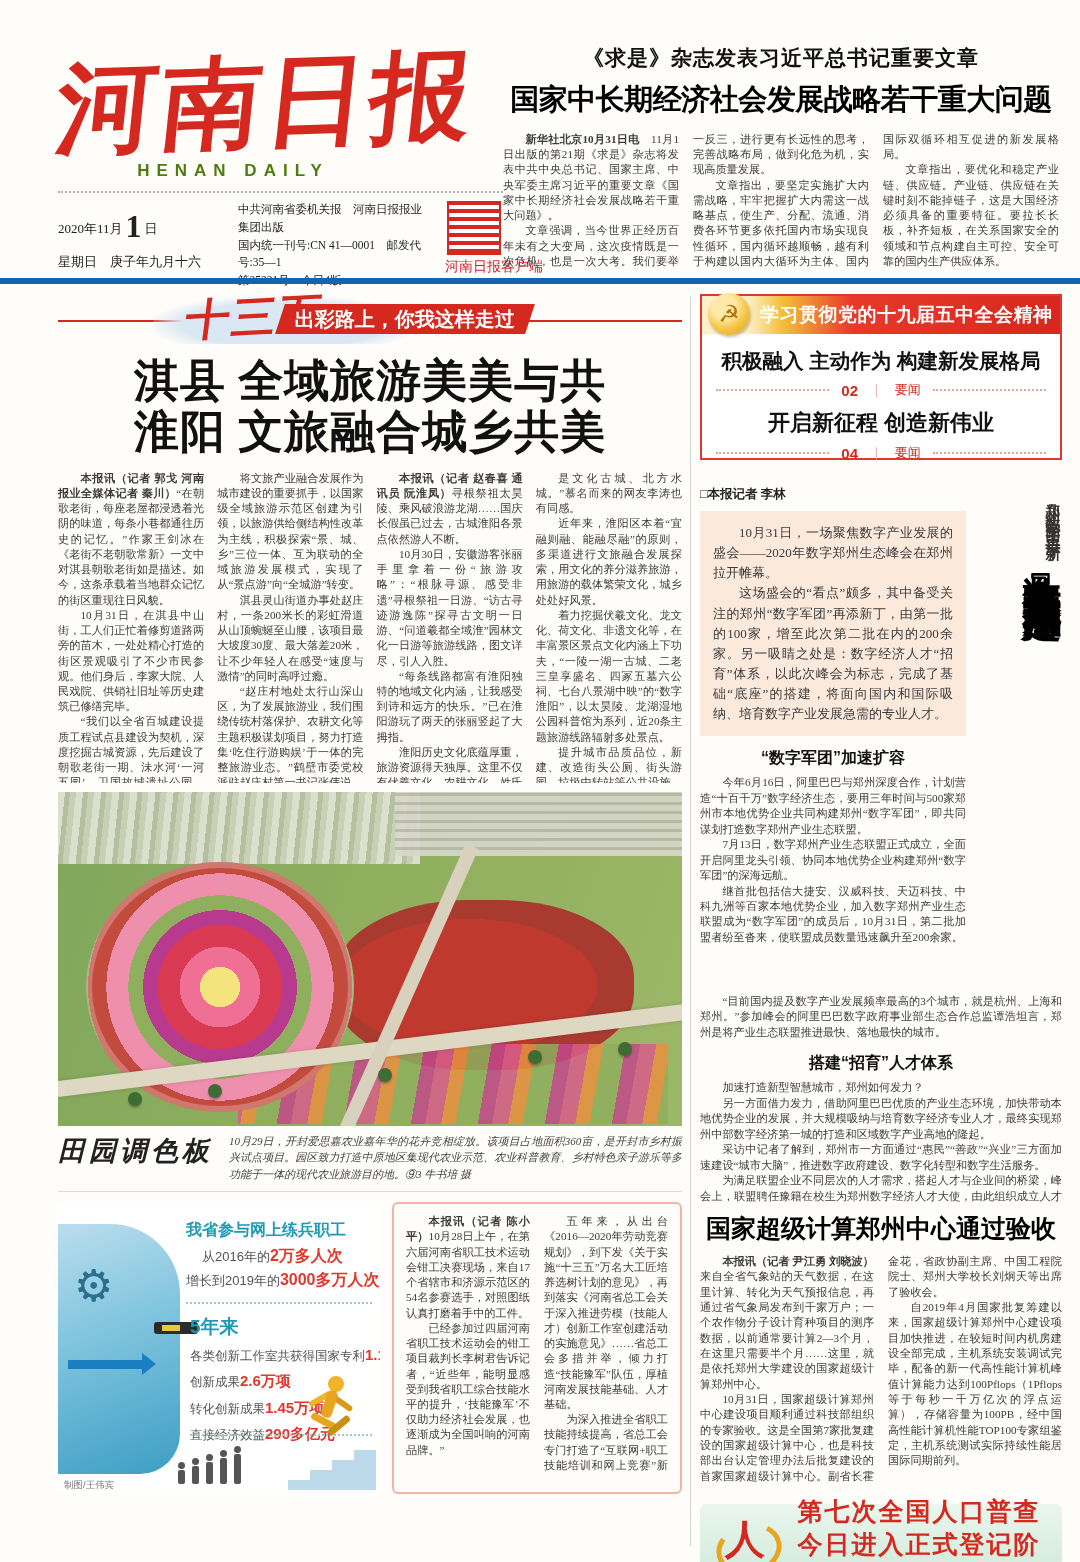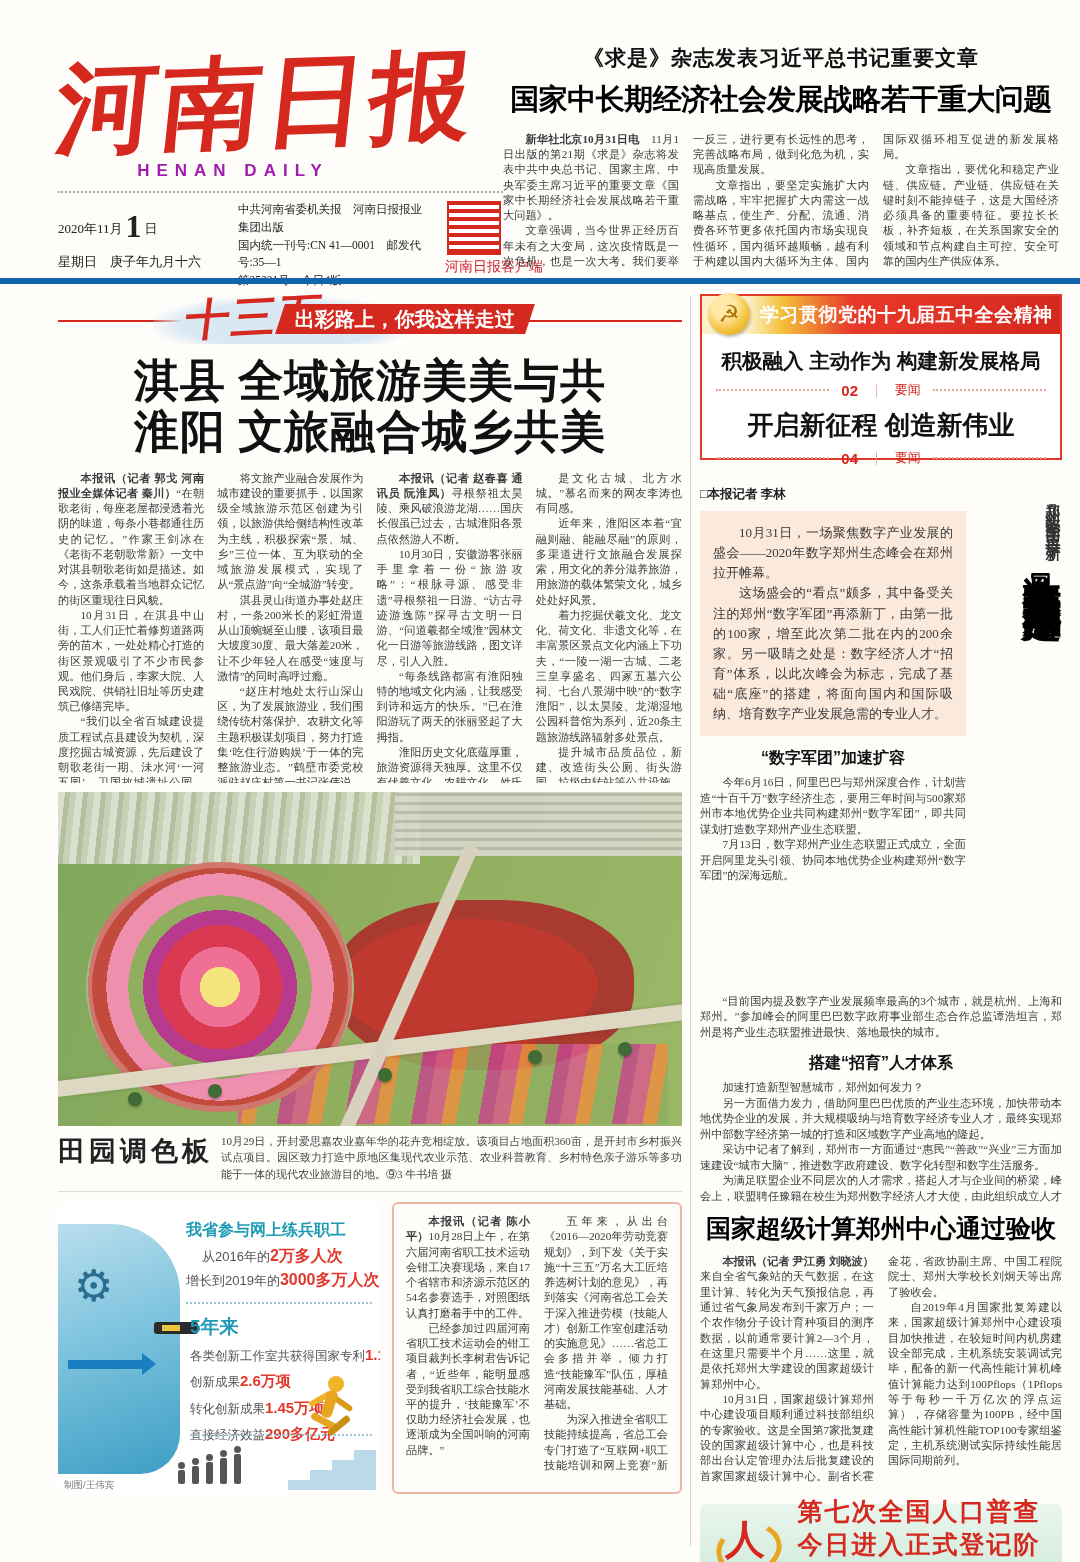--- a/index.html
+++ b/index.html
@@ -3,21 +3,21 @@
 <meta charset="utf-8">
 <style>
   html,body{margin:0;padding:0;background:#e8e8e4;}
   .page{position:relative;width:1080px;height:1562px;margin:0 auto;background:#fffdfa;
         font-family:"Liberation Serif","DejaVu Serif",serif;color:#3b3b3b;overflow:hidden;}
   
   .masthead-left{position:absolute;left:58px;top:50px;width:445px;height:222px;}
   .paper-title{font-size:100px;line-height:1.05;font-weight:bold;color:#d5281e;
                transform:skewX(-8deg) rotate(-2deg);letter-spacing:4px;white-space:nowrap;
                font-family:"Liberation Serif",serif;}
-  .paper-sub{font-family:"Liberation Sans",sans-serif;color:#a21caf;font-weight:bold;
+  .paper-sub{font-family:"Liberation Sans",sans-serif;color:#4d7c0f;font-weight:bold;
              font-size:17px;letter-spacing:7px;text-align:center;width:330px;margin:6px 0 10px 10px;}
   .mast-row{display:flex;align-items:flex-start;border-top:2px dotted #b0b0b0;padding-top:8px;gap:12px;}
   .mast-date{width:168px;font-size:13px;color:#222;line-height:1.6;white-space:nowrap;}
   .mast-date .big-day{font-size:32px;font-weight:bold;vertical-align:-4px;padding:0 3px;}
   .mast-pub{flex:1;font-size:11.5px;color:#222;line-height:1.55;}
   .qr-wrap{width:58px;text-align:center;}
   .qr{width:50px;height:50px;margin:0 auto;border:2px solid #d5281e;
       background:
         repeating-linear-gradient(0deg,#d5281e 0 4px,#fff 4px 8px),
         repeating-linear-gradient(90deg,#d5281e 0 4px,rgba(255,255,255,.75) 4px 8px);}
@@ -64,22 +64,22 @@
        #8fae5e 42% 50%,#ef8fae 50% 62%,#c24b3e 62% 72%,#7fa75c 72% 100%);
      box-shadow:0 0 0 6px rgba(255,255,255,.25) inset;}
   .ph-red-field{position:absolute;left:276px;top:108px;width:300px;height:170px;border-radius:45%;
      background:radial-gradient(ellipse at 45% 50%,#c0392f 0 55%,#a93a30 55% 75%,rgba(169,58,48,0) 78%);}
   .ph-strips{position:absolute;left:180px;top:252px;width:430px;height:80px;opacity:.85;
      background:repeating-linear-gradient(100deg,#d95d8a 0 16px,#e9903f 16px 30px,#8fae5e 30px 52px,#c2488a 52px 66px);}
   .ph-road1{position:absolute;left:-30px;top:246px;width:760px;height:16px;background:#ded7c2;
             transform:rotate(-7deg);box-shadow:0 0 4px rgba(0,0,0,.15);}
   .ph-road2{position:absolute;left:340px;top:40px;width:14px;height:330px;background:#d8d1bd;transform:rotate(24deg);}
   .ph-tree{position:absolute;width:14px;height:14px;border-radius:50%;background:#3f6b35;box-shadow:0 2px 2px rgba(0,0,0,.25);}
-  .photo-caption{margin-top:7px;display:flex;gap:8px;align-items:flex-start;
-                 padding-bottom:9px;border-bottom:1px solid #ddd;}
+  .photo-caption{margin-top:7px;display:flex;gap:16px;align-items:flex-start;
+                 padding-bottom:9px;border-bottom:1px solid #ddd;font-style:italic;}
   .cap-title{font-family:"Liberation Sans",sans-serif;font-size:27px;font-weight:bold;color:#222;
              letter-spacing:4px;white-space:nowrap;}
   .cap-text{flex:1;font-size:11px;line-height:1.5;color:#444;text-align:justify;}
   
   .skills-headline{margin-top:11px;text-align:center;font-size:41px;font-weight:bold;color:#111;
                    letter-spacing:1px;font-family:"Liberation Serif",serif;}
   .skills-row{margin-top:10px;display:flex;gap:12px;height:292px;}
   .infographic{position:relative;width:322px;overflow:hidden;background:#fff;}
   .robot{position:absolute;left:-28px;top:22px;width:150px;height:250px;border-radius:0 70px 40px 0;
          background:linear-gradient(160deg,#bfe0ef 0%,#7fc4de 45%,#3d9ec4 100%);}
@@ -127,21 +127,21 @@
   .emblem{position:absolute;left:6px;top:-3px;width:42px;height:42px;border-radius:50%;
           background:radial-gradient(circle at 38% 32%,#ffe9a8 0 30%,#f4c443 60%,#d99b1a 100%);
           display:flex;align-items:center;justify-content:center;
           box-shadow:1px 2px 3px rgba(0,0,0,.25);}
   .emblem span{font-family:"DejaVu Sans",sans-serif;font-size:24px;color:#b07708;}
   .plenum-head h2{margin:0 0 0 58px;color:#fff;font-size:19px;letter-spacing:.5px;
                   font-family:"Liberation Sans",sans-serif;}
   .plenum-item1{margin-top:13px;text-align:center;font-family:"Liberation Sans",sans-serif;
                 font-size:20.5px;font-weight:bold;color:#111;}
   .plenum-item2{margin-top:9px;text-align:center;font-family:"Liberation Sans",sans-serif;
-                font-size:26px;font-weight:bold;color:#111;}
+                font-size:22px;font-weight:bold;color:#111;}
   .ref-line{display:flex;align-items:center;gap:12px;margin:6px 14px 0;}
   .ref-line::before,.ref-line::after{content:"";flex:1;border-top:2px dotted #e3a49a;}
   .ref-line .pg{color:#d5281e;font-weight:bold;font-size:15px;font-family:"Liberation Sans",sans-serif;}
   .ref-line .sec{color:#d5281e;font-size:13px;}
   .ref-line .bar{color:#e3a49a;font-size:13px;}
   
   .digital{margin-top:26px;}
   .dig-row1{display:flex;gap:10px;height:502px;}
   .dig-left{width:266px;overflow:hidden;}
   .byline{font-size:12.5px;font-weight:bold;color:#222;margin-bottom:8px;}
@@ -354,20 +354,21 @@
         <div class="dig-left">
           <div class="byline">□本报记者 李林</div>
           <div class="pink-box para-block">
               <p>10月31日，一场聚焦数字产业发展的盛会——2020年数字郑州生态峰会在郑州拉开帷幕。</p>
               <p>这场盛会的“看点”颇多，其中备受关注的郑州“数字军团”再添新丁，由第一批的100家，增至此次第二批在内的200余家。另一吸睛之处是：数字经济人才“招育”体系，以此次峰会为标志，完成了基础“底座”的搭建，将面向国内和国际吸纳、培育数字产业发展急需的专业人才。</p>
             </div>
           <div class="sec-title">“数字军团”加速扩容</div>
           <div class="dig-body para-block">
               <p>今年6月16日，阿里巴巴与郑州深度合作，计划营造“十百千万”数字经济生态，要用三年时间与500家郑州市本地优势企业共同构建郑州“数字军团”，即共同谋划打造数字郑州产业生态联盟。</p>
               <p>7月13日，数字郑州产业生态联盟正式成立，全面开启阿里龙头引领、协同本地优势企业构建郑州“数字军团”的深海远航。</p>
+              <p>继首批包括信大捷安、汉威科技、天迈科技、中科九洲等百家本地优势企业，加入数字郑州产业生态联盟成为“数字军团”的成员后，10月31日，第二批加盟者纷至沓来，使联盟成员数量迅速飙升至200余家。</p>
             </div>
         </div>
         <div class="dig-vertical">
           <div class="vert-wrap">
             <div class="vert-kicker">郑州『数字军团』再添新丁</div>
             <div class="vert-title">数字人才体系完成『底座』搭建</div>
           </div>
         </div>
       </div>
       <div class="dig-row2 para-block">

